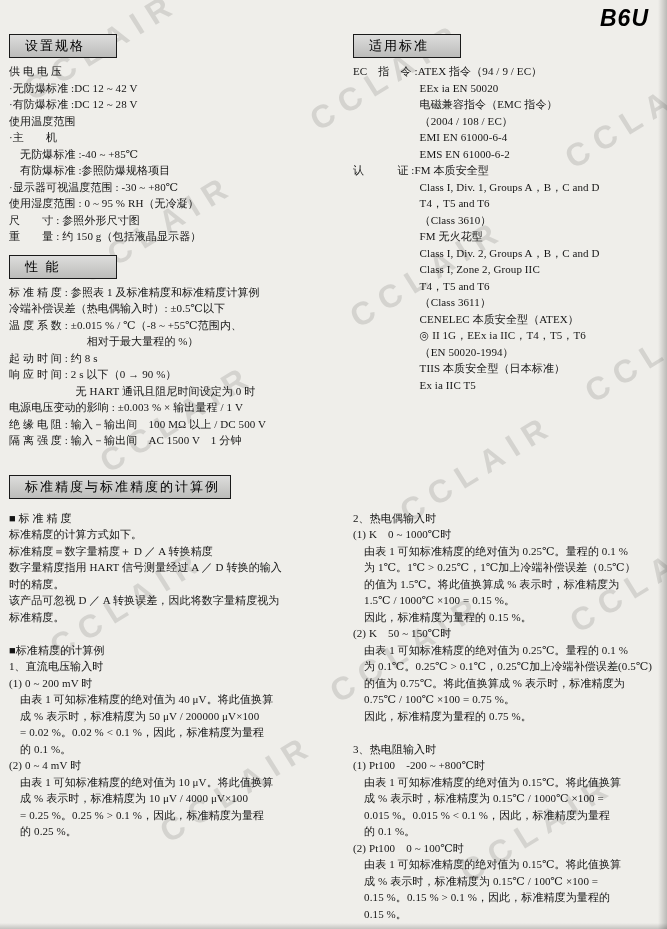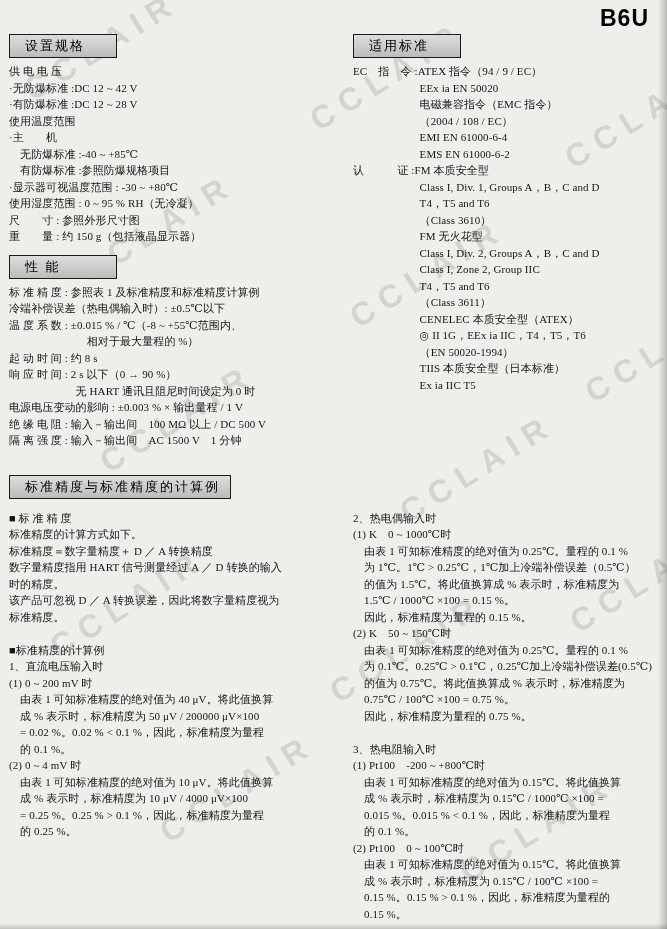--- a/index.html
+++ b/index.html
@@ -24,21 +24,21 @@
     position:absolute;
     font-family:"Liberation Sans","DejaVu Sans",sans-serif;
     font-weight:bold; font-size:32px; letter-spacing:9px;
     color:#d4d3cf; transform:rotate(-32deg);
     z-index:0; white-space:nowrap; user-select:none;
   }
 
   .doc-title {
     position:absolute; top:5px; right:18px; z-index:2;
     font-family:"Liberation Sans","DejaVu Sans",sans-serif;
-    font-weight:bold; font-size:23px; letter-spacing:1px; color:#000;
+    font-weight:bold; font-size:23px; letter-spacing:1px; color:#000;font-style:italic;
   }
 
   .content { position:relative; z-index:1; padding-top:28px; }
   .cols { display:flex; gap:14px; align-items:flex-start; }
   .col-l { flex:0 0 330px; width:330px; overflow:hidden; }
   .col-r { flex:1; overflow:hidden; }
 
   .sec-hd {
     display:inline-block;
     border:1px solid #1a1a1a;

